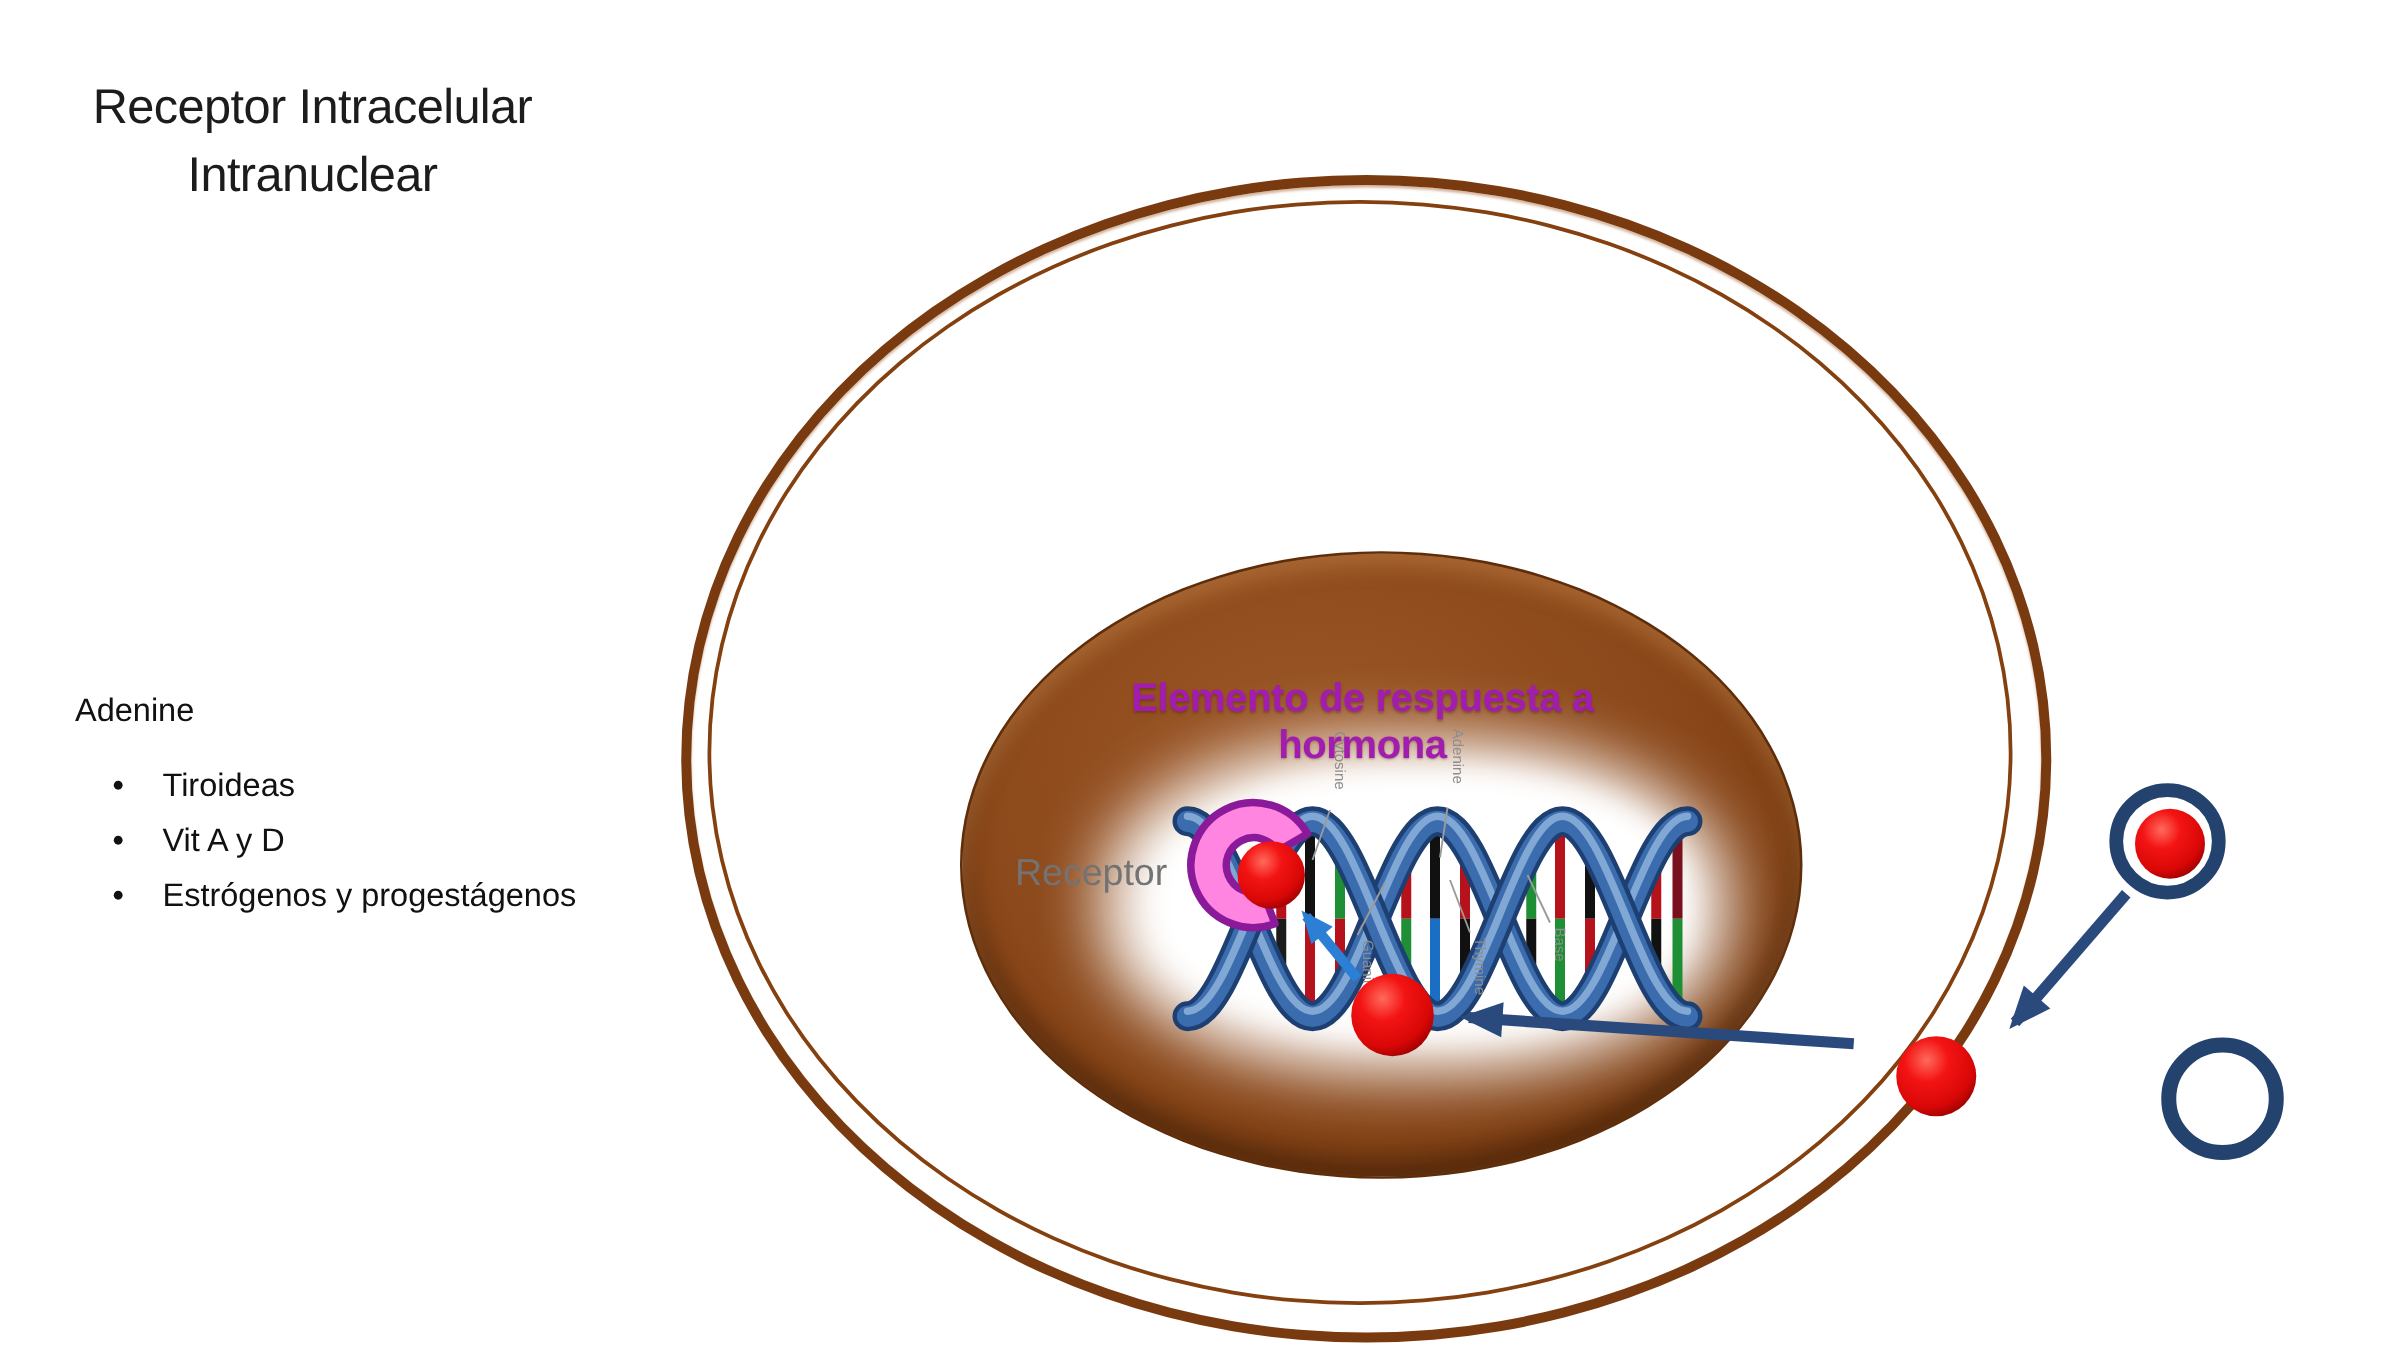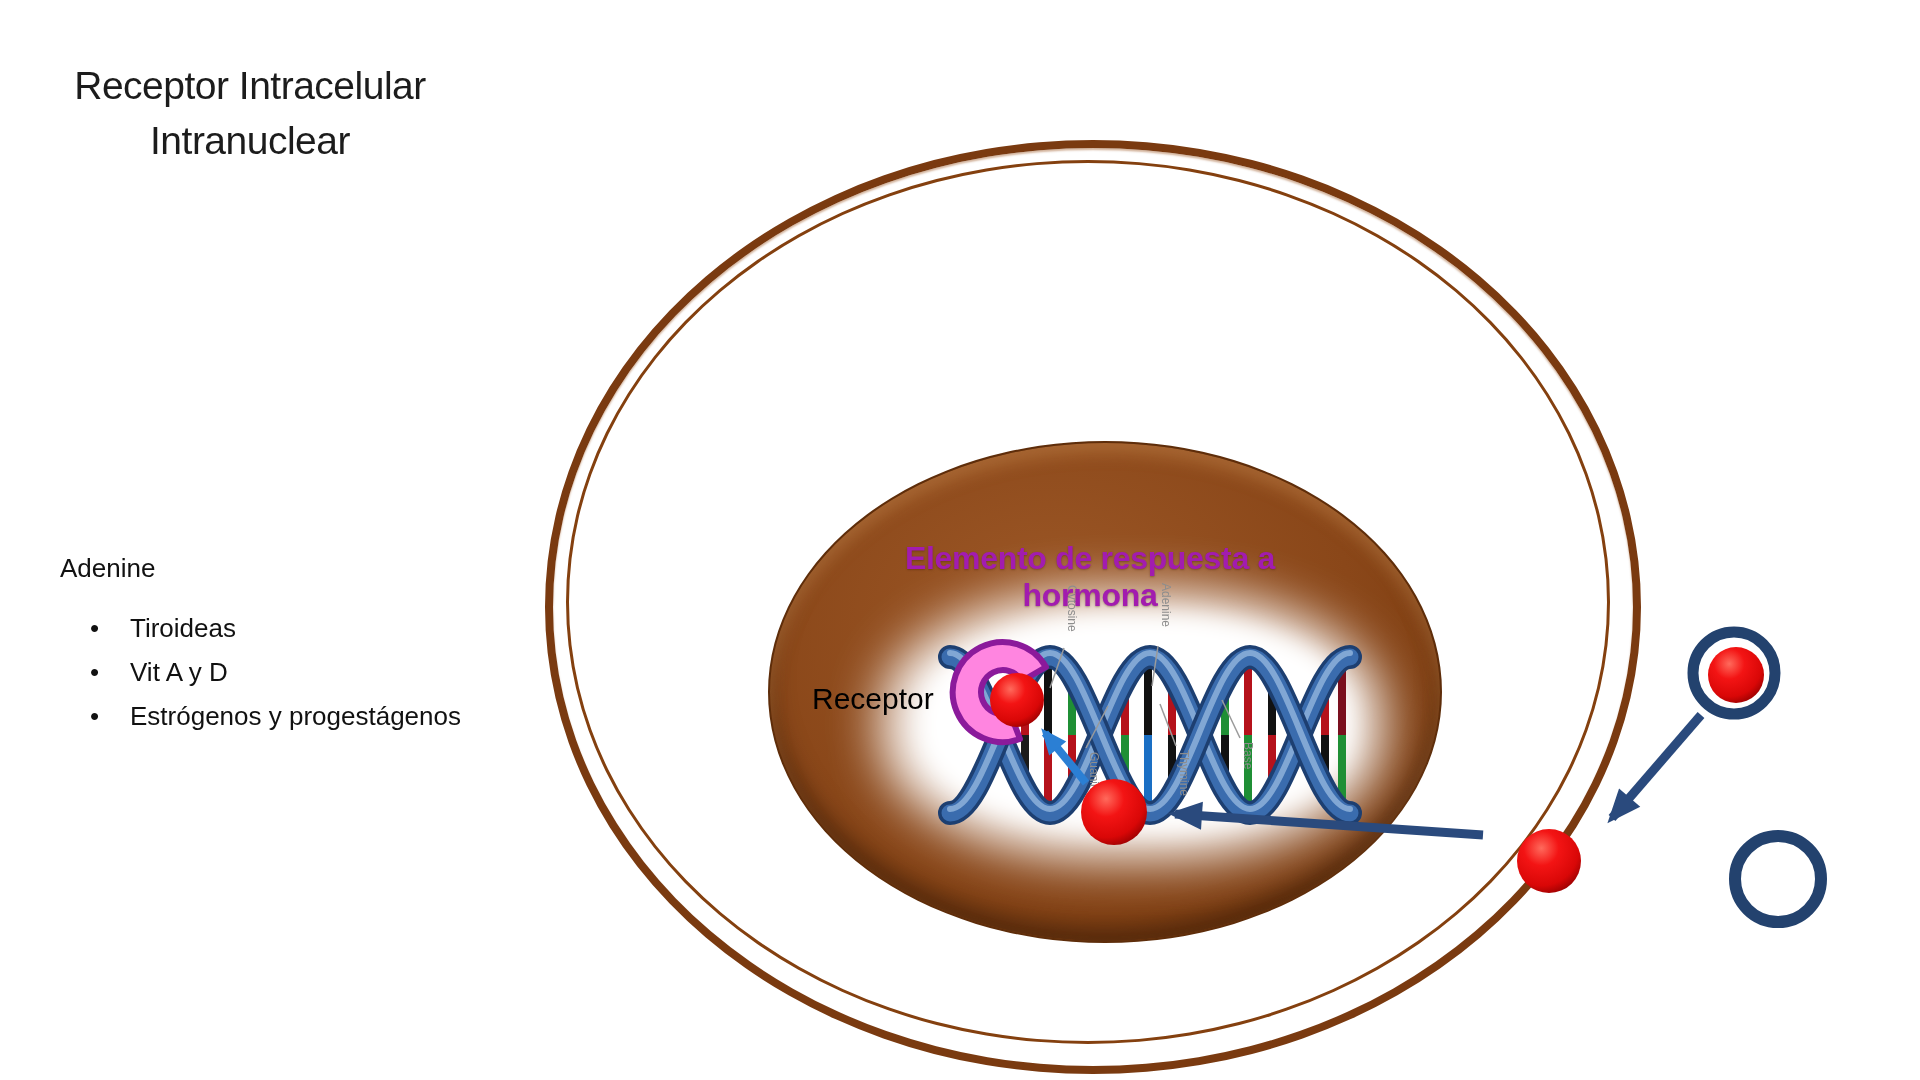--- a/index.html
+++ b/index.html
@@ -40,21 +40,21 @@
   }
   #nucleus-glow2{
     left:928px;top:618px;width:420px;height:210px;border-radius:45%;
     background:#ffffff;filter:blur(12px);
   }
   #hre-label{
     left:850px;top:540px;width:480px;text-align:center;
     color:#a21caf;font-size:32px;font-weight:bold;letter-spacing:-0.3px;
     text-shadow:0 1px 2px rgba(60,28,4,.35);
   }
-  #receptor-label{left:812px;top:682px;font-size:30px;color:#000000;}
+  #receptor-label{left:812px;top:682px;font-size:30px;color:#737373;}
   #gfx{left:0;top:0;width:1920px;height:1080px;}
   .dna-label{font-family:"Liberation Sans",sans-serif;font-size:12px;fill:#8d8d8d;}
 </style>
 </head>
 <body>
 
 <div id="slide">
 
   <div class="abs" id="cell-outer"></div>
   <div class="abs" id="cell-inner"></div>

